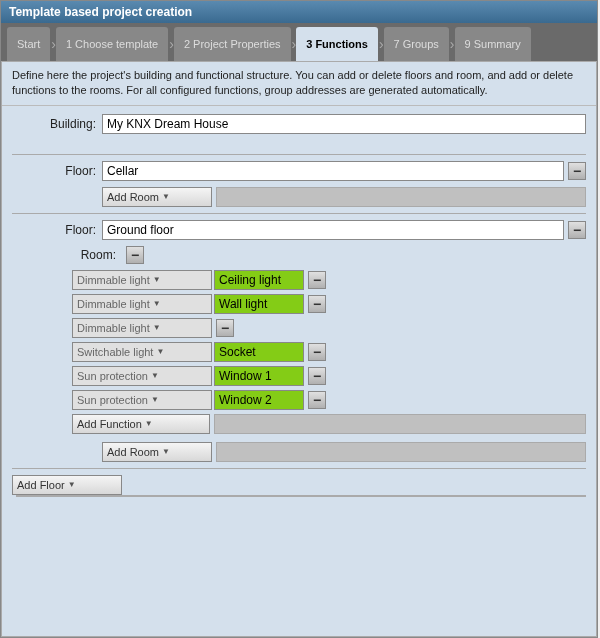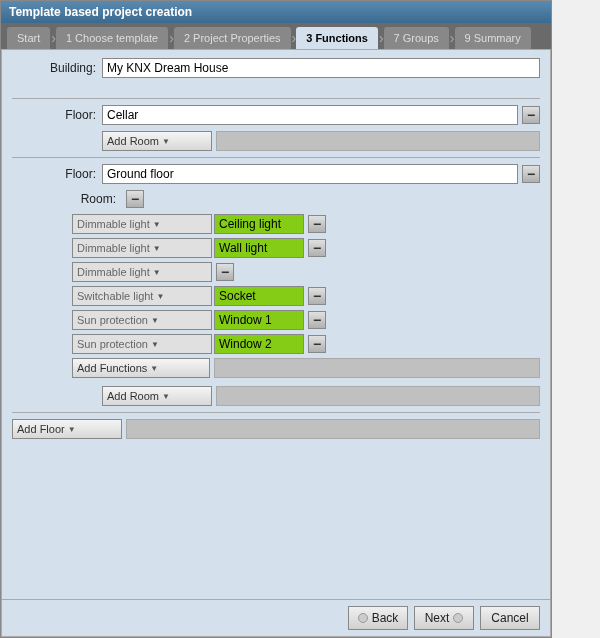--- a/index.html
+++ b/index.html
@@ -5,21 +5,21 @@
     * { box-sizing: border-box; margin: 0; padding: 0; }
     body {
       font-family: Arial, sans-serif;
       font-size: 12px;
       background: #f0f0f0;
       width: 600px;
       height: 638px;
       overflow: hidden;
     }
     .window {
-      width: 552px;
+      width: 598px;
       height: 638px;
       background: #f0f0f0;
       border: 1px solid #888;
       display: flex;
       flex-direction: column;
     }
     .title-bar {
       background: linear-gradient(to bottom, #5a8ab0, #3a6a90);
       color: white;
       padding: 4px 8px;
@@ -27,21 +27,21 @@
       font-weight: bold;
     }
     .wizard-tabs {
       background: #6a6a6a;
       display: flex;
       align-items: center;
       padding: 4px 6px 0 6px;
       gap: 0;
     }
     .tab {
-      padding: 5px 10px;
+      padding: 11px 10px;
       font-size: 11px;
       color: #ddd;
       background: #888;
       border-radius: 3px 3px 0 0;
       margin-right: 1px;
       cursor: pointer;
       display: flex;
       align-items: center;
       gap: 4px;
       position: relative;
@@ -254,20 +254,21 @@
     <div class="tab">
       <span>7 Groups</span>
     </div>
     <span class="tab-arrow">›</span>
     <div class="tab">
       <span>9 Summary</span>
     </div>
   </div>
 
   <div class="content-area">
+    <div class="description">Define here the project's building and functional structure. You can add or delete floors and room, and add or delete functions to the rooms. For all configured functions, group addresses are generated automatically.</div>
 
     <div class="scroll-area">
 
       <div class="building-row">
         <span class="label">Building:</span>
         <input class="text-input" type="text" value="My KNX Dream House" style="">
       </div>
 
       <hr class="separator">
 
@@ -344,54 +345,41 @@
           <div class="dropdown-btn func-type-dropdown">
             <span>Sun protection</span>
             <span class="arrow">▼</span>
           </div>
           <input class="func-name-input" type="text" value="Window 2" style="">
           <div class="minus-btn">−</div>
         </div>
 
         <div style="display:flex; align-items:center; margin-left: 60px; margin-bottom: 8px;">
           <div class="dropdown-btn add-function-btn">
-            <span>Add Functions</span>
+            <span>Add Function</span>
             <span class="arrow">▼</span>
           </div>
           <div class="gray-bar"></div>
         </div>
 
         <div style="display:flex; align-items:center; margin-left: 90px; margin-bottom:6px; margin-top:4px;">
           <div class="dropdown-btn add-room-btn">
             <span>Add Room</span>
             <span class="arrow">▼</span>
           </div>
           <div class="gray-bar"></div>
         </div>
       </div>
 
       <hr class="separator">
 
-      <div style="display:flex; margin-bottom:6px;">
+      <div style="display:flex; margin-bottom:6px;flex-direction:column;">
         <div class="dropdown-btn add-floor-btn">
           <span>Add Floor</span>
           <span class="arrow">▼</span>
         </div>
         <div class="gray-bar"></div>
       </div>
 
     </div>
 
-    <div class="bottom-bar">
-      <div class="nav-btn">
-        <span class="circle"></span>
-        <span>Back</span>
-      </div>
-      <div class="nav-btn">
-        <span>Next</span>
-        <span class="circle"></span>
-      </div>
-      <div class="nav-btn">
-        <span>Cancel</span>
-      </div>
-    </div>
   </div>
 </div>
 
 </body></html>

